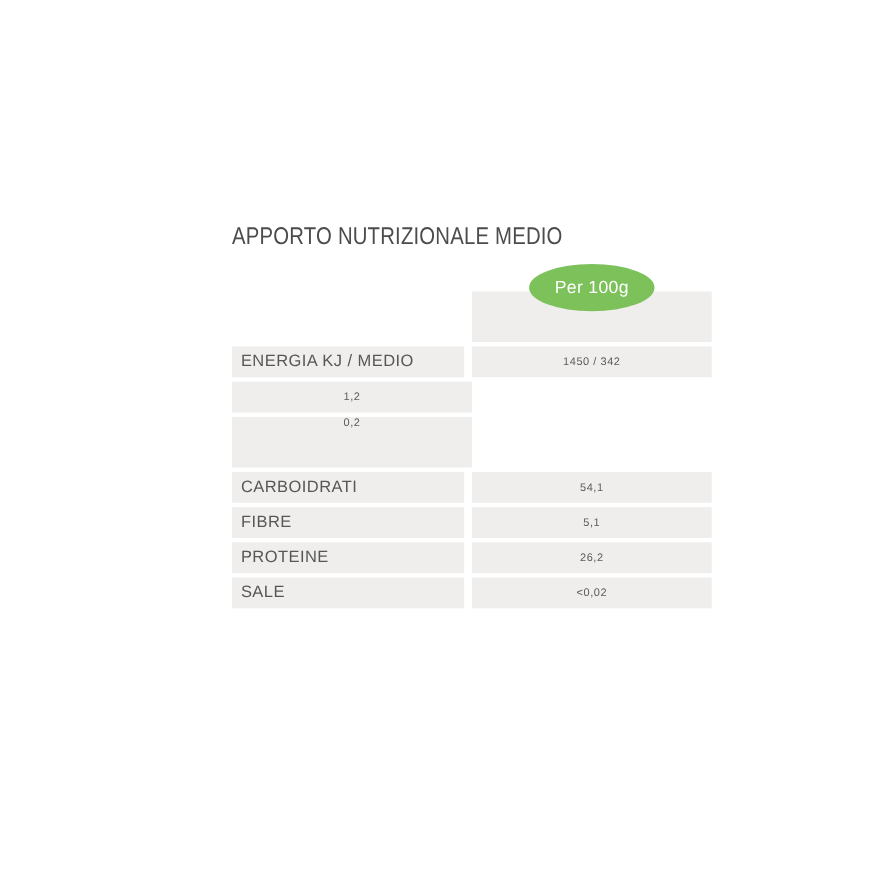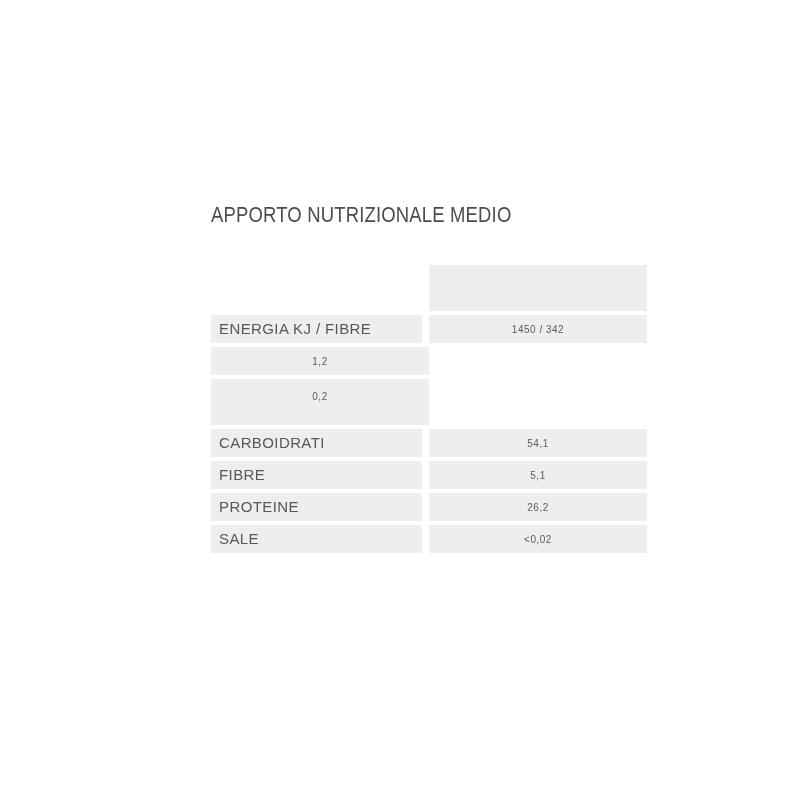--- a/index.html
+++ b/index.html
@@ -86,42 +86,45 @@
     height: 46px;
   }
   .row.header .cell-label {
     background: transparent;
   }
   .row.tall .cell {
     height: 46px;
   }
   .row.tall .cell-value {
     align-items: flex-start;
-    padding-top: 12px;
+    padding-top: 0;
   }
   .row.italic .cell-label {
     font-style: italic;
   }
 </style>
 </head>
 <body>
 
 <div class="canvas">
 
   <div class="page-title">APPORTO NUTRIZIONALE MEDIO</div>
 
+  <div class="pill">
+    <span>Per 100g</span>
+  </div>
 
   <div class="table">
     <div class="row header">
       <div class="cell cell-label"></div>
       <div class="cell cell-value"></div>
     </div>
 
   <div class="row">
-    <div class="cell cell-label">ENERGIA KJ / FIBRE</div>
+    <div class="cell cell-label">ENERGIA KJ / MEDIO</div>
     <div class="cell cell-value">1450 / 342</div>
   </div>
 
   <div class="row">
     <div class="cell cell-value">1,2</div>
   </div>
 
   <div class="row tall italic">
     <div class="cell cell-value">0,2</div>
   </div>

